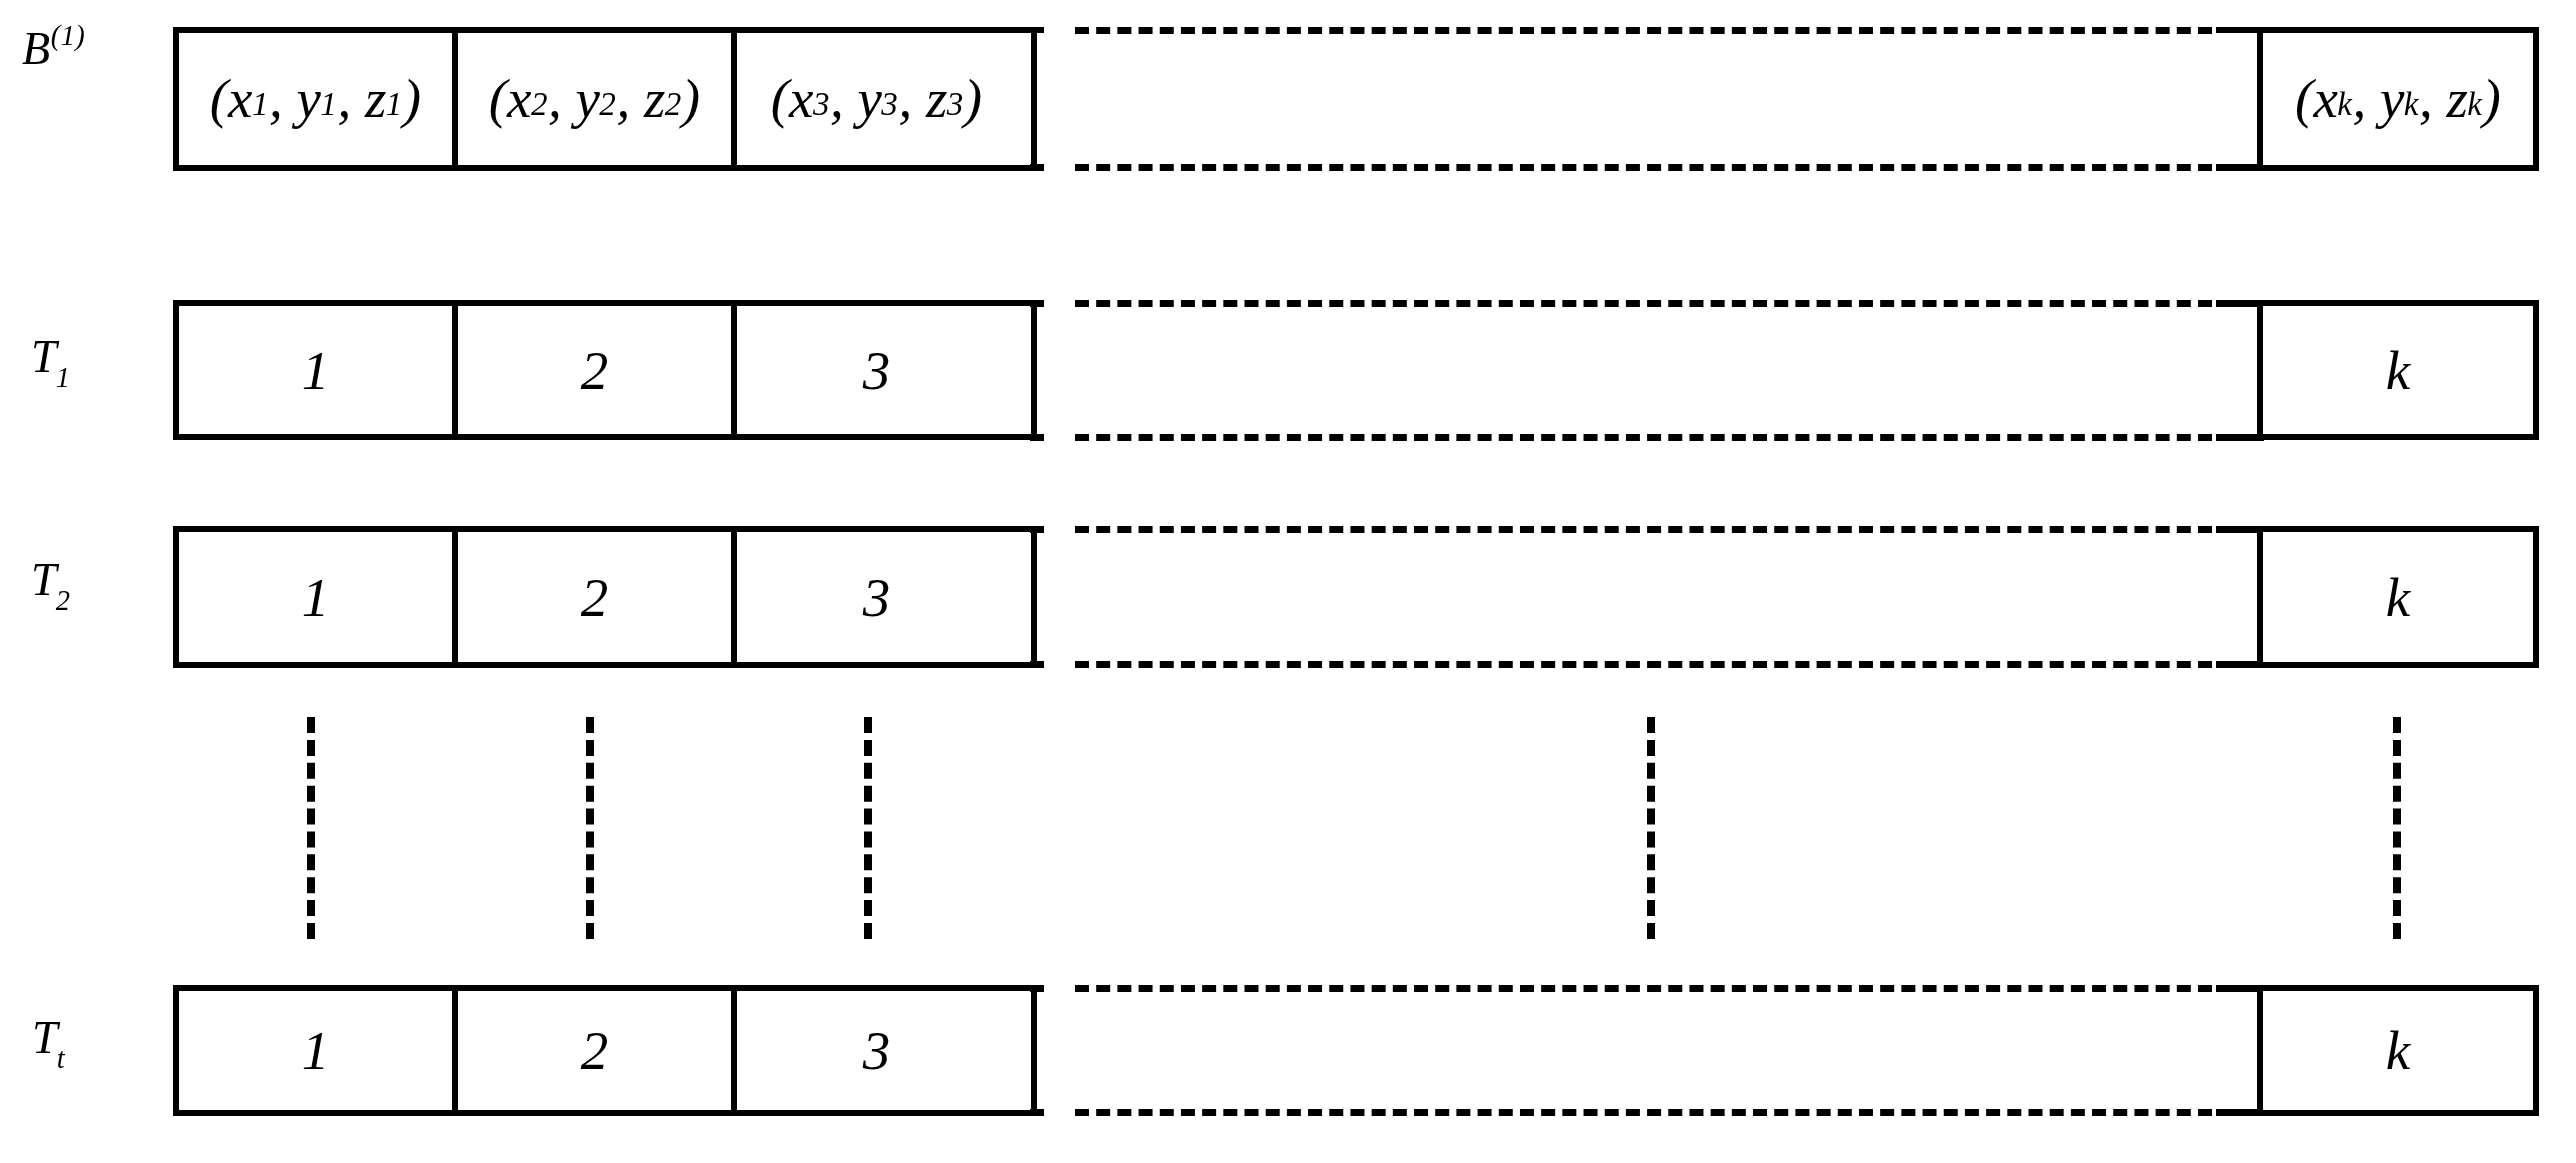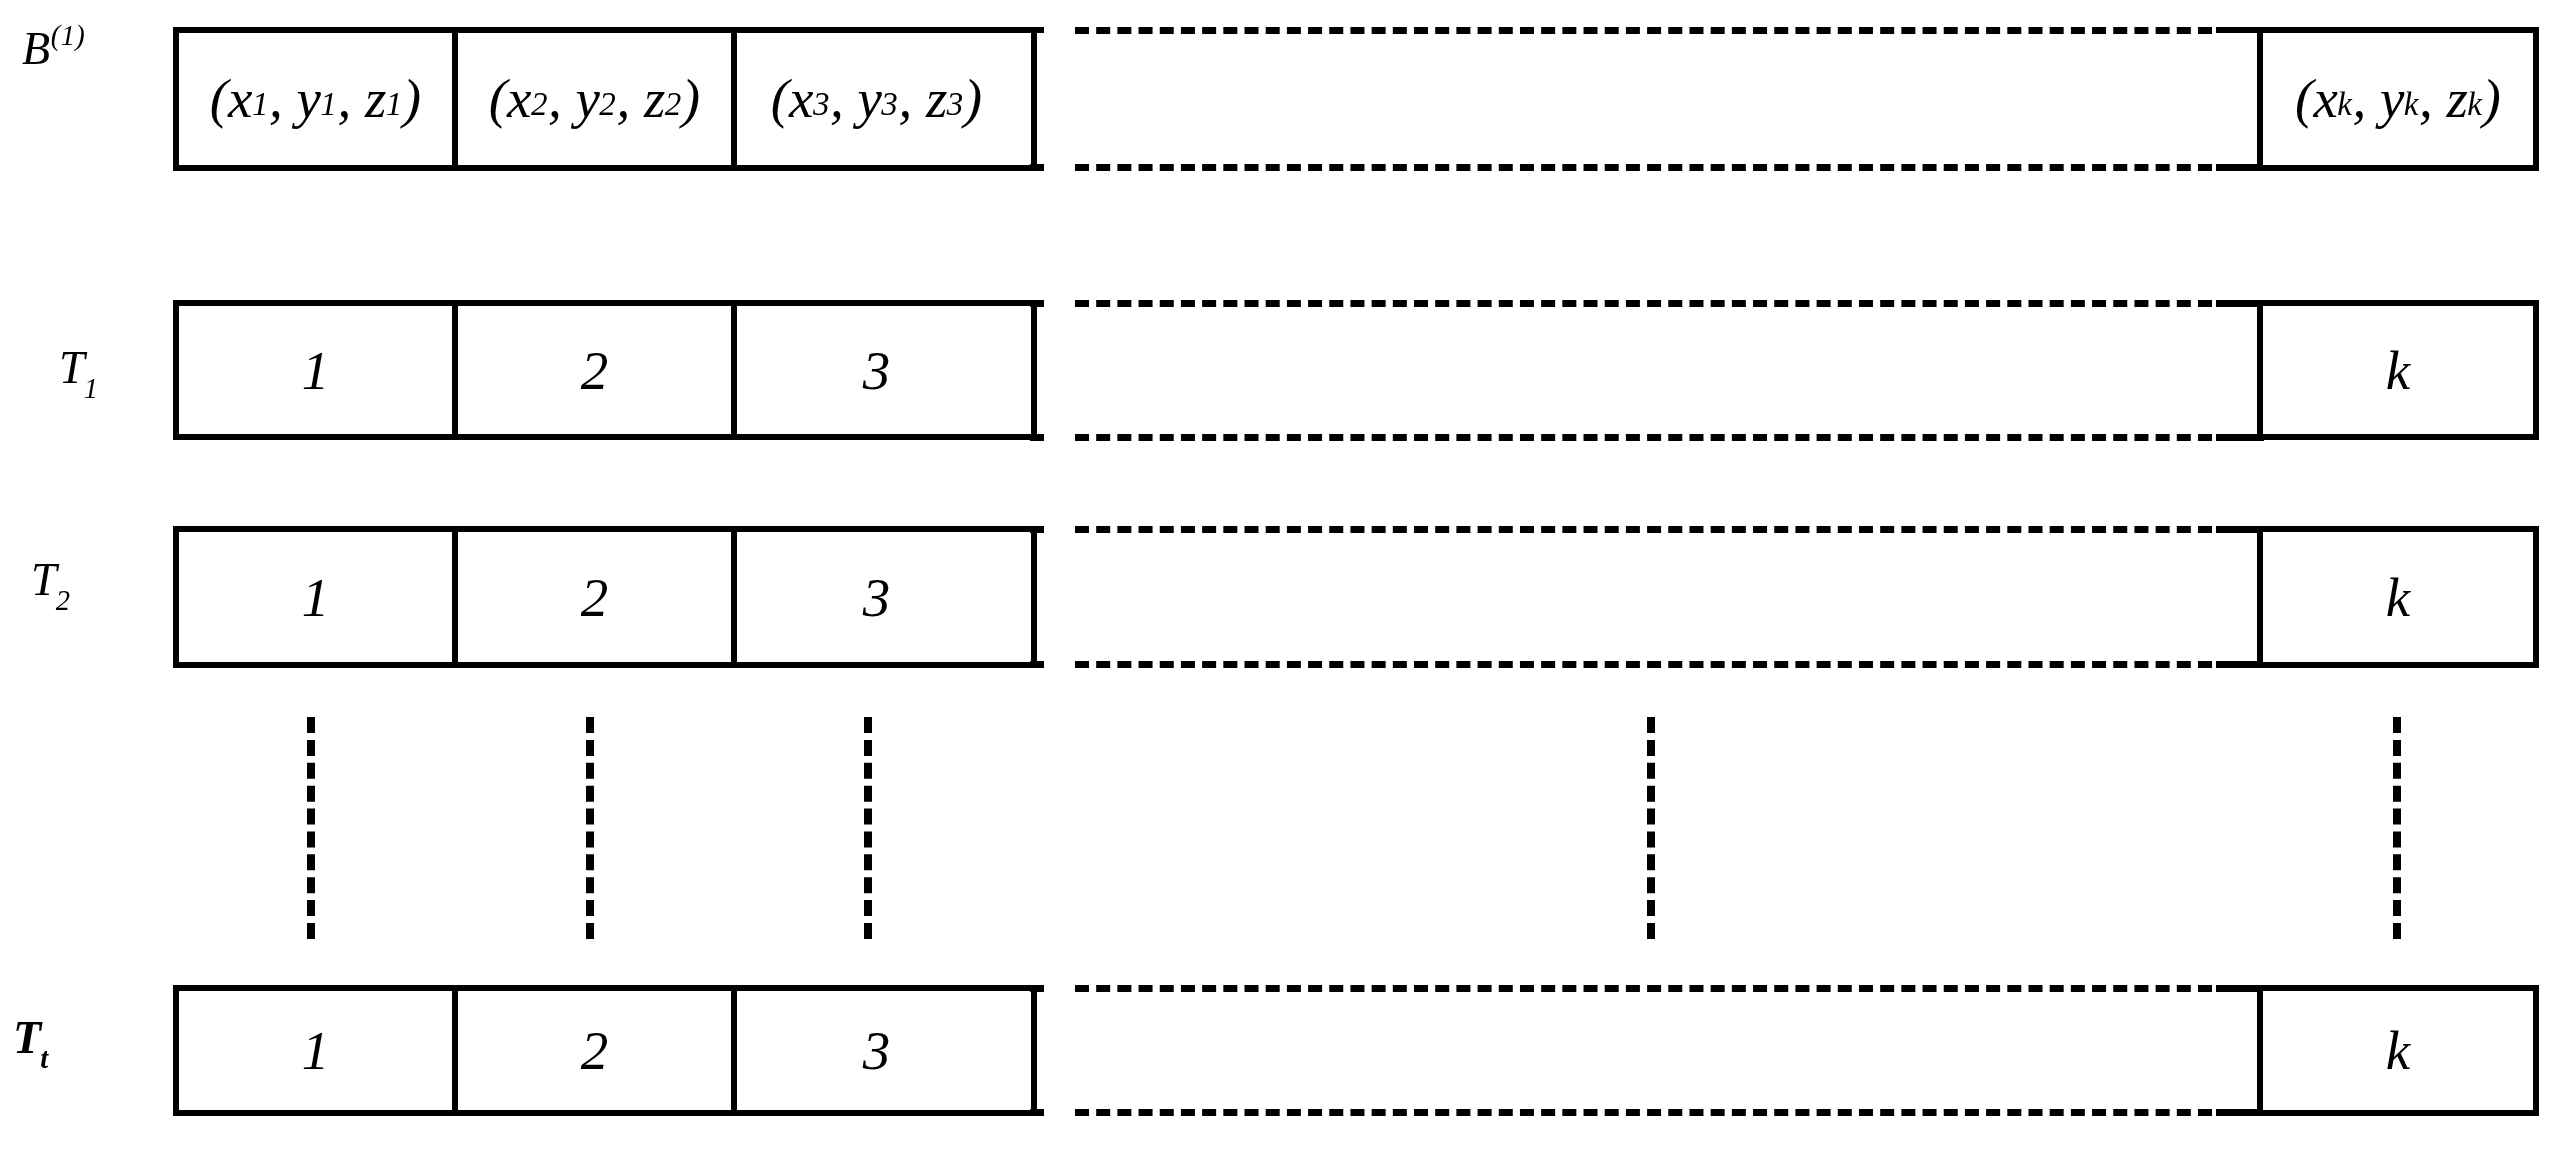--- a/index.html
+++ b/index.html
@@ -175,21 +175,21 @@
   <div class="last-cell" style="left:2257px; top:26.5px; width:282px; height:144px;">
     <span>(x</span>
       <span class="sub">k</span>
       <span>, y</span>
       <span class="sub">k</span>
       <span>, z</span>
       <span class="sub">k</span>
       <span>)</span>
   </div>
 
-  <div class="row-label" style="left:31px; top:345px;margin-left:28px;">
+  <div class="row-label" style="left:31px; top:334px;">
     <span>T</span><span class="sub">1</span>
   </div>
 
   <div class="block" style="left:173px; top:300px; width:864px; height:140px;">
     <div class="cell" style="width:279px;">
         <span>1</span>
       </div>
     <div class="cell" style="width:279px;">
         <span>2</span>
       </div>
@@ -239,21 +239,21 @@
   <div class="last-cell" style="left:2257px; top:526px; width:282px; height:142px;">
     <span>k</span>
   </div>
 
   <div class="dash-v" style="left:307px;  top:717px; height:222px;"></div>
   <div class="dash-v" style="left:586px;  top:717px; height:222px;"></div>
   <div class="dash-v" style="left:864px; top:717px; height:222px;"></div>
   <div class="dash-v" style="left:1647px; top:717px; height:222px;"></div>
   <div class="dash-v" style="left:2393px; top:717px; height:222px;"></div>
 
-  <div class="row-label" style="left:13px; top:1015px;font-weight:bold;">
+  <div class="row-label" style="left:32px; top:1015px;">
     <span>T</span><span class="sub">t</span>
   </div>
 
   <div class="block" style="left:173px; top:985px; width:864px; height:131px;">
     <div class="cell" style="width:279px;">
         <span>1</span>
       </div>
     <div class="cell" style="width:279px;">
         <span>2</span>
       </div>

